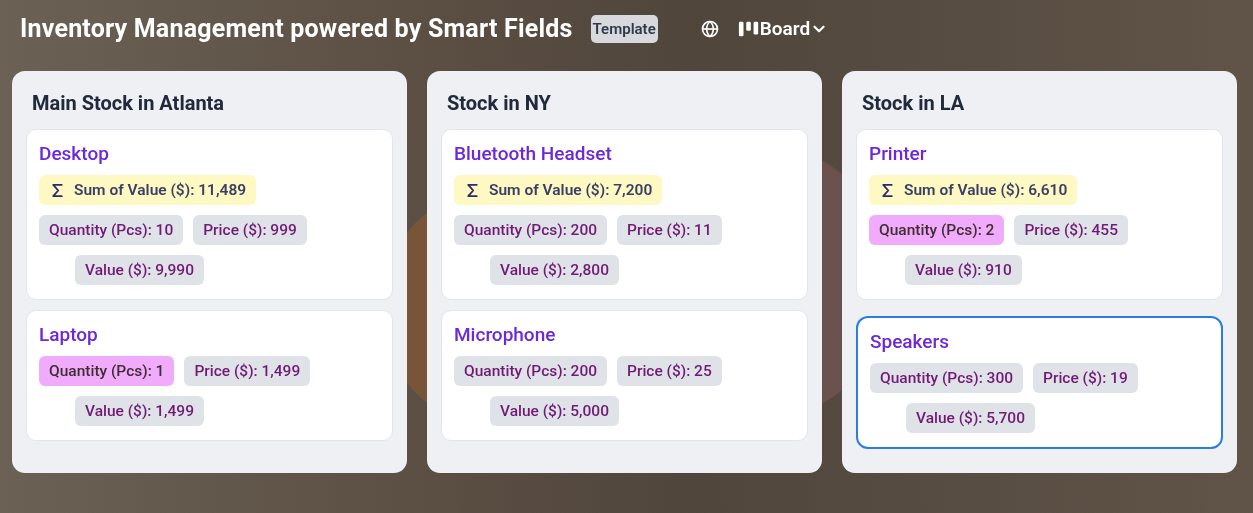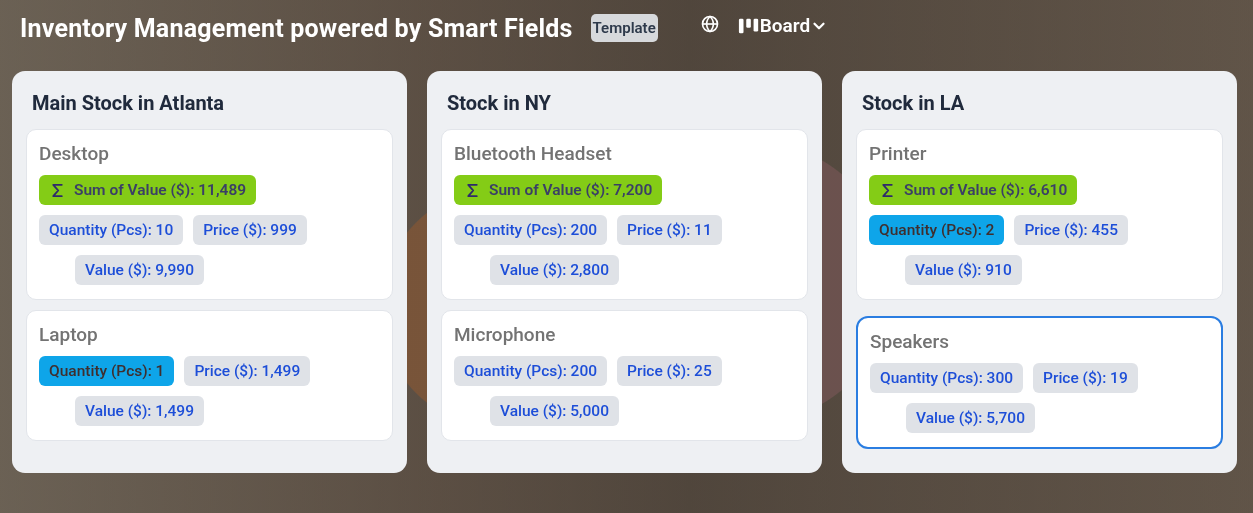--- a/index.html
+++ b/index.html
@@ -7,21 +7,21 @@
   .bg {
     width: 1253px; height: 513px;
     background:
       linear-gradient(180deg, rgba(30,40,55,0.55) 0%, rgba(30,40,55,0.55) 100%),
       radial-gradient(circle at 60% 55%, #c9846a 0 140px, transparent 141px),
       radial-gradient(circle at 40% 60%, #e68a3c 0 120px, transparent 121px),
       linear-gradient(90deg, #c8a678 0%, #a57d52 35%, #8d6a42 55%, #b18a5d 100%);
     position: relative;
   }
   .header {
-    display: flex; align-items: flex-start; gap: 18px;
+    display: flex; align-items: center; gap: 18px;
     padding: 14px 20px 10px 20px;
     color: #fff;
   }
   .title { font-size: 25px; font-weight: 700; letter-spacing: 0.2px; }
   .template-badge {
     background: #d7d9dc; color: #2e3a4b; font-weight: 600;
     font-size: 15px; padding: 5px 2px; border-radius: 5px;
     cursor: pointer;
   }
   .hicon { display: inline-flex; align-items: center; justify-content: center; color: #fff; cursor: pointer; }
@@ -39,32 +39,32 @@
   .col-title {
     font-size: 20px; font-weight: 700; color: #202a3c;
     padding: 6px 6px 14px 6px;
   }
   .card {
     background: #fff; border: 1px solid #e2e5ea; border-radius: 10px;
     padding: 12px 12px 14px 12px; margin-bottom: 10px;
     cursor: pointer;
   }
   .card.selected { border: 2px solid #2a7de1; border-radius: 12px; margin-top: 16px; }
-  .card-title { font-size: 19px; font-weight: 500; color: #737373; margin-bottom: 10px; }
+  .card-title { font-size: 19px; font-weight: 500; color: #6d28d9; margin-bottom: 10px; }
   .tag-row { display: flex; flex-wrap: wrap; gap: 10px; margin-bottom: 10px; }
   .tag-row:last-child { margin-bottom: 0; padding-left: 36px; }
   .tag {
     display: inline-flex; align-items: center; gap: 8px;
-    background: #dfe2e7; color: #1d4ed8; font-size: 15.5px;
+    background: #dfe2e7; color: #701a75; font-size: 15.5px;
     padding: 6px 10px; border-radius: 6px; font-weight: 500;
     white-space: nowrap;
   }
-  .tag.sum { background: #84cc16; color: #3a3f66; font-weight: 600; }
+  .tag.sum { background: #fef9c3; color: #3a3f66; font-weight: 600; }
   .tag.sum svg { width: 17px; height: 17px; }
-  .tag.warn { background: #0ea5e9; color: #3f2e2e; }
+  .tag.warn { background: #f0abfc; color: #3f2e2e; }
 
   
   .header .spacer { flex: 0 0 6px; }
 
 </style>
 </head>
 <body>
 <div class="bg">
 
 <div class="header">

